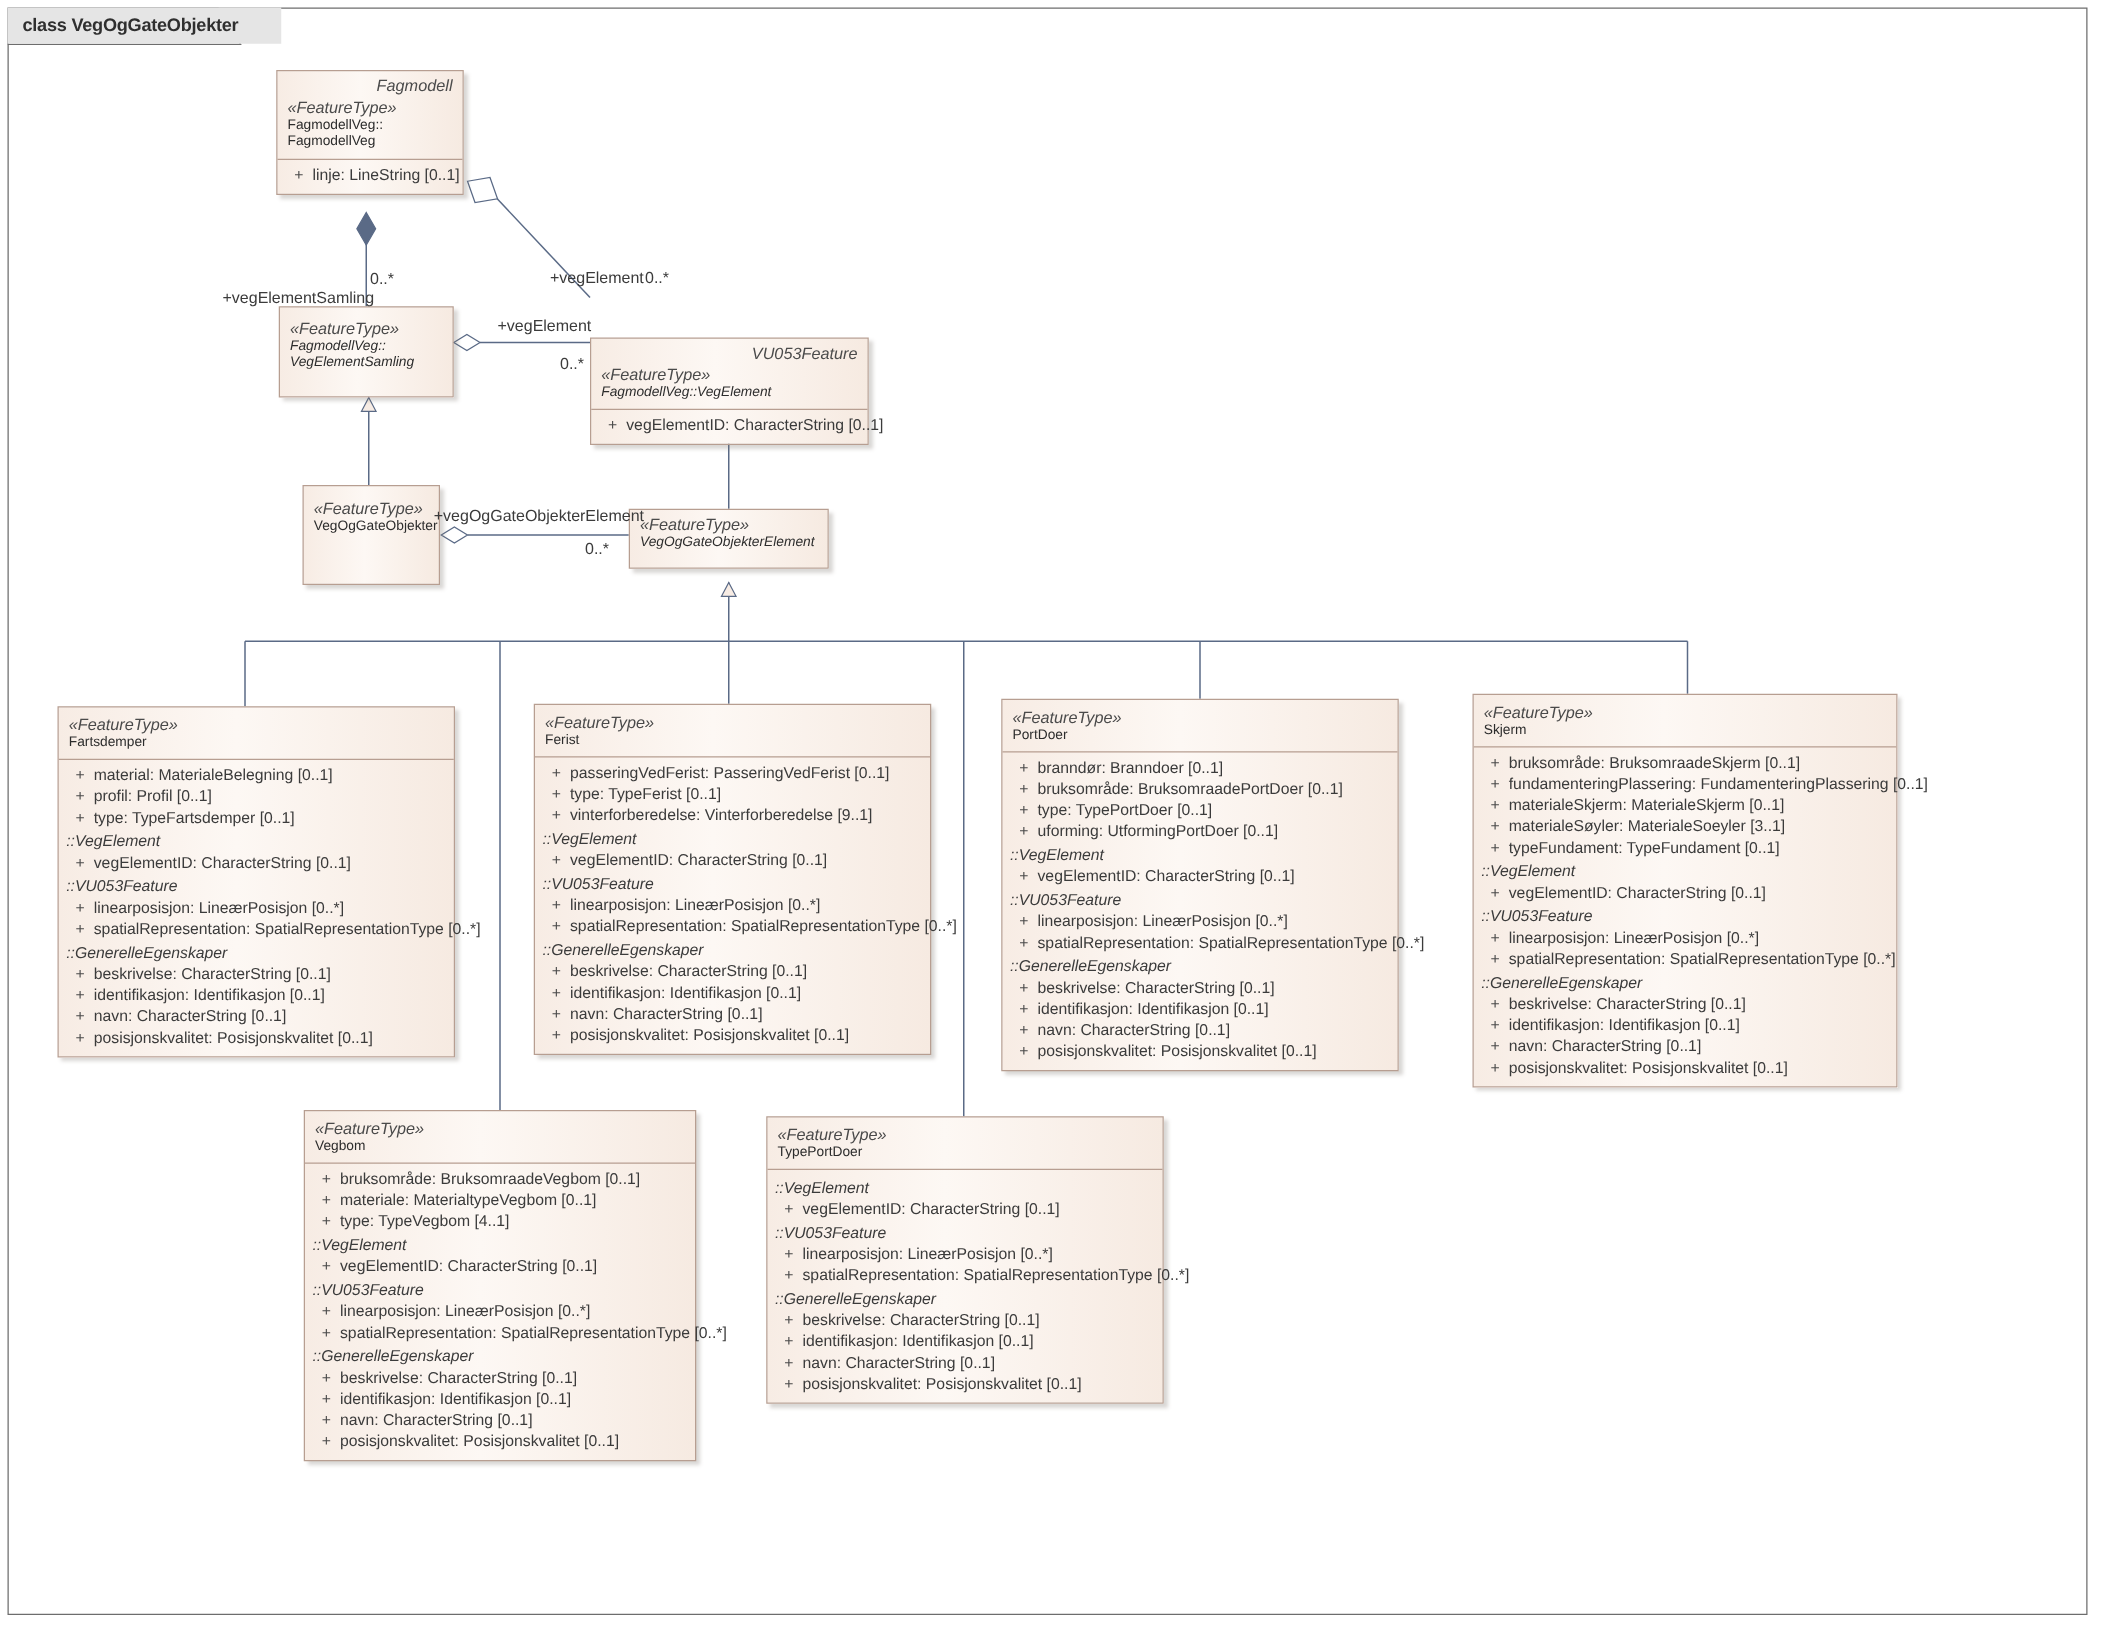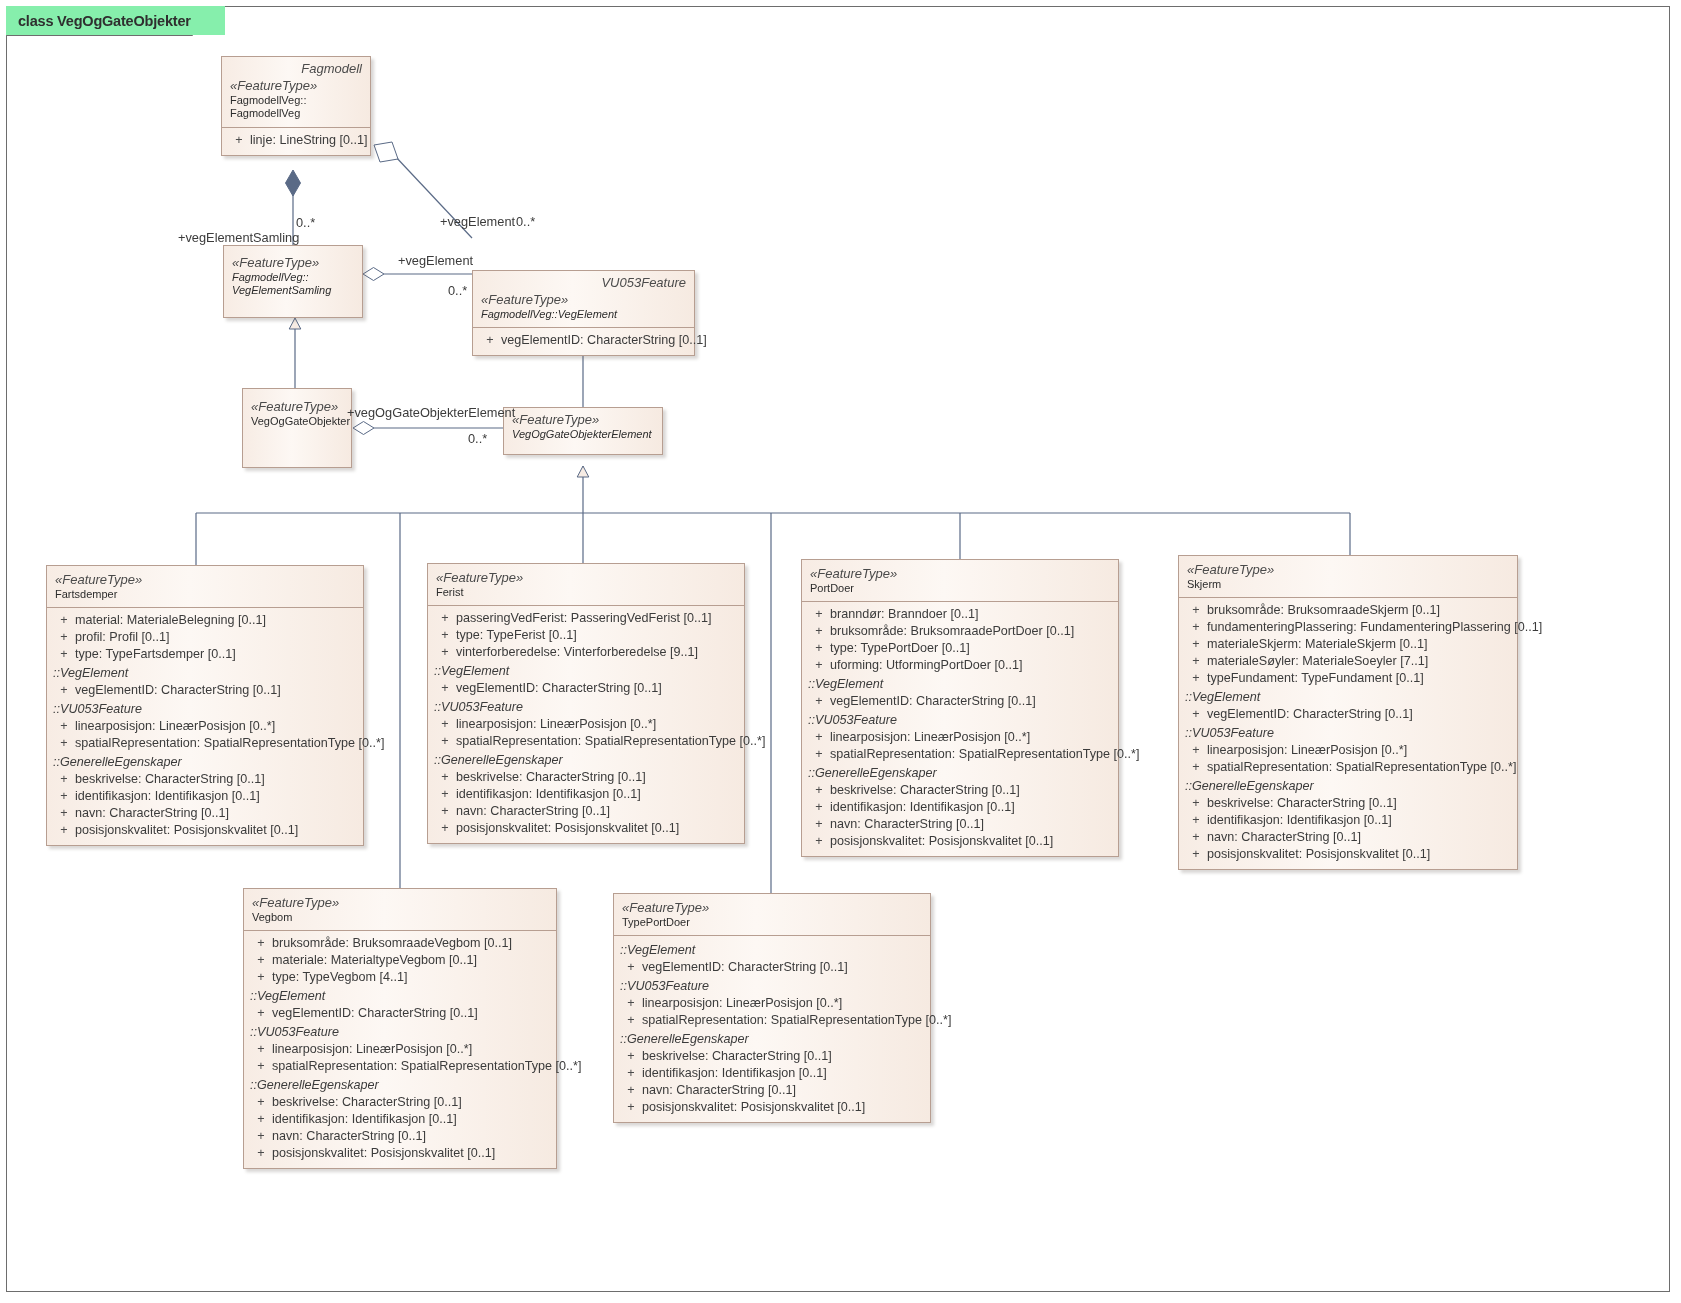--- a/index.html
+++ b/index.html
@@ -27,21 +27,21 @@
   }
   #frame-tab {
     position: absolute;
     left: 6px; top: 6px;
     height: 29px;
     box-sizing: border-box;
     border-right: 0;
     padding: 0 34px 0 12px;
     display: flex;
     align-items: center;
-    background: #86efac;
+    background: #e5e5e5;
     z-index: 6;
   }
   #frame-tab .tabtext {
     font-size: 14.5px;
     font-weight: bold;
     color: #2f2f2f;
     white-space: nowrap;
     letter-spacing: -0.2px;
   }
   #frame-tab-shape {
@@ -424,21 +424,21 @@
         <div class="attr">
           <span class="vis">+</span>
           <span>fundamenteringPlassering: FundamenteringPlassering [0..1]</span>
         </div>
         <div class="attr">
           <span class="vis">+</span>
           <span>materialeSkjerm: MaterialeSkjerm [0..1]</span>
         </div>
         <div class="attr">
           <span class="vis">+</span>
-          <span>materialeSøyler: MaterialeSoeyler [7..1]</span>
+          <span>materialeSøyler: MaterialeSoeyler [3..1]</span>
         </div>
         <div class="attr">
           <span class="vis">+</span>
           <span>typeFundament: TypeFundament [0..1]</span>
         </div>
         <div class="group">::VegElement</div>
         <div class="attr">
           <span class="vis">+</span>
           <span>vegElementID: CharacterString [0..1]</span>
         </div>

